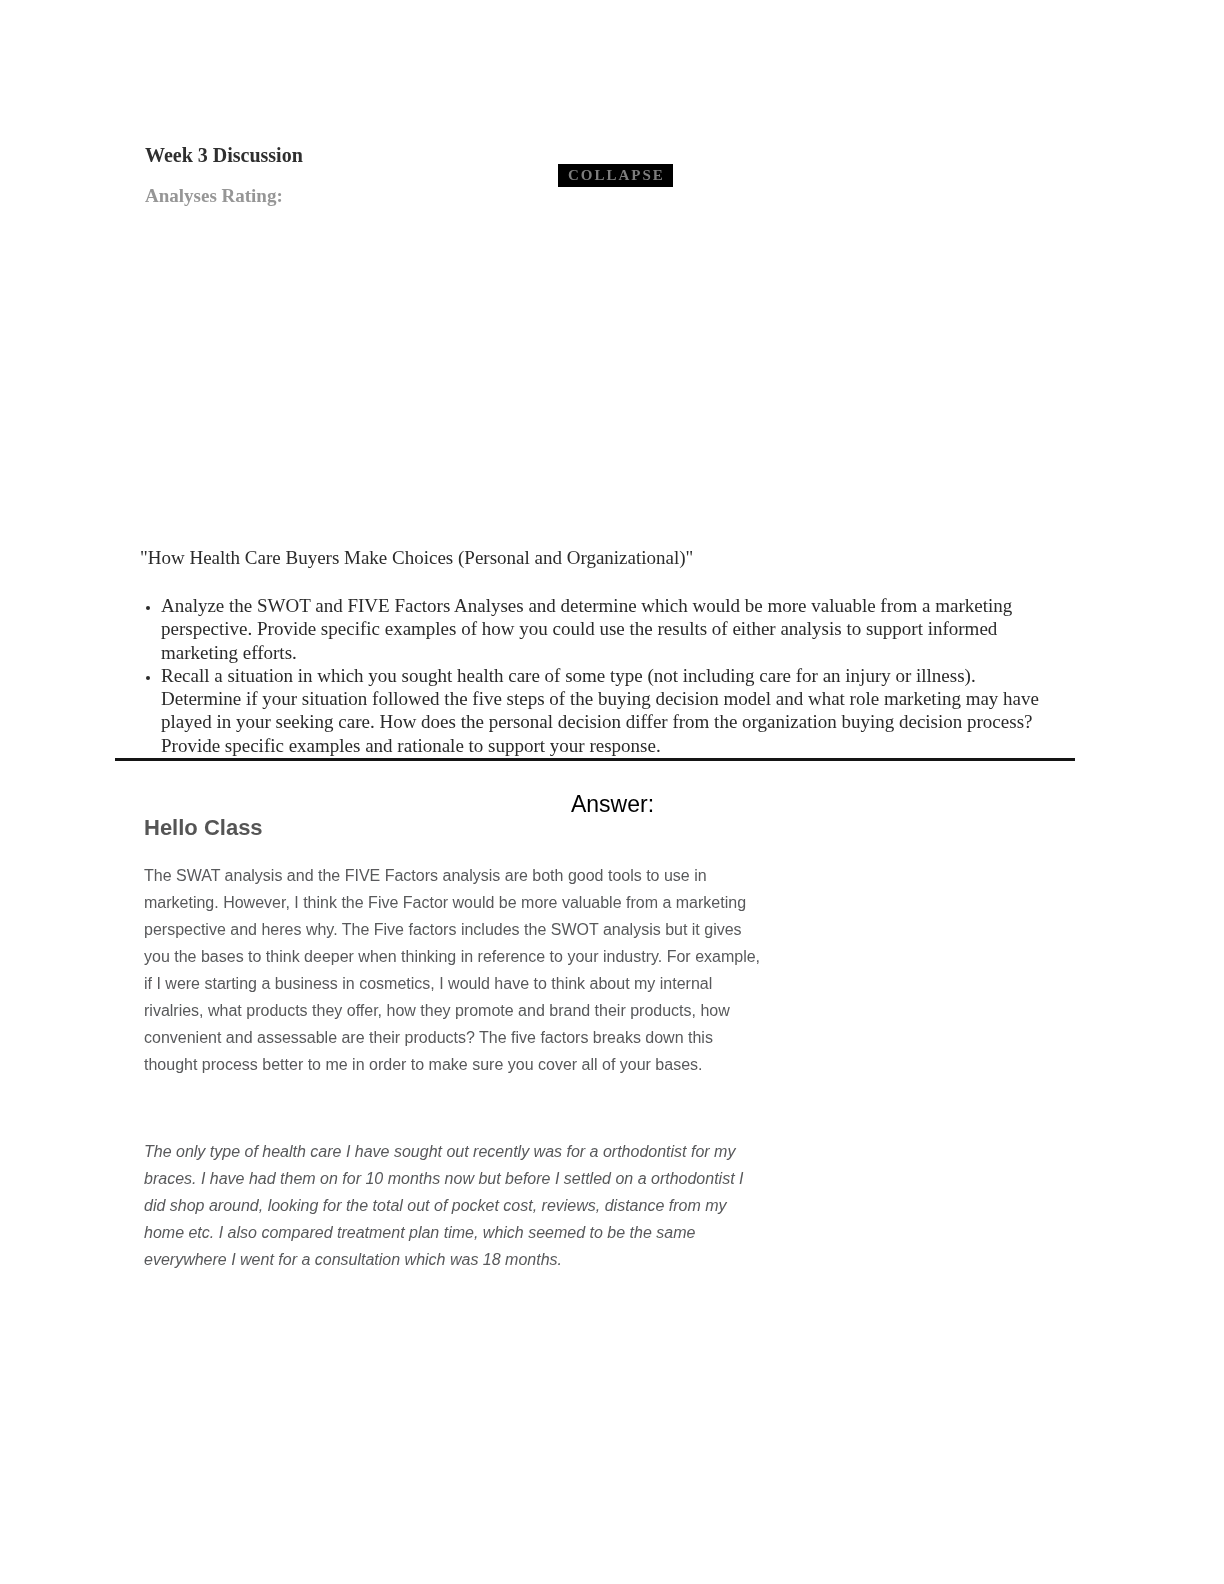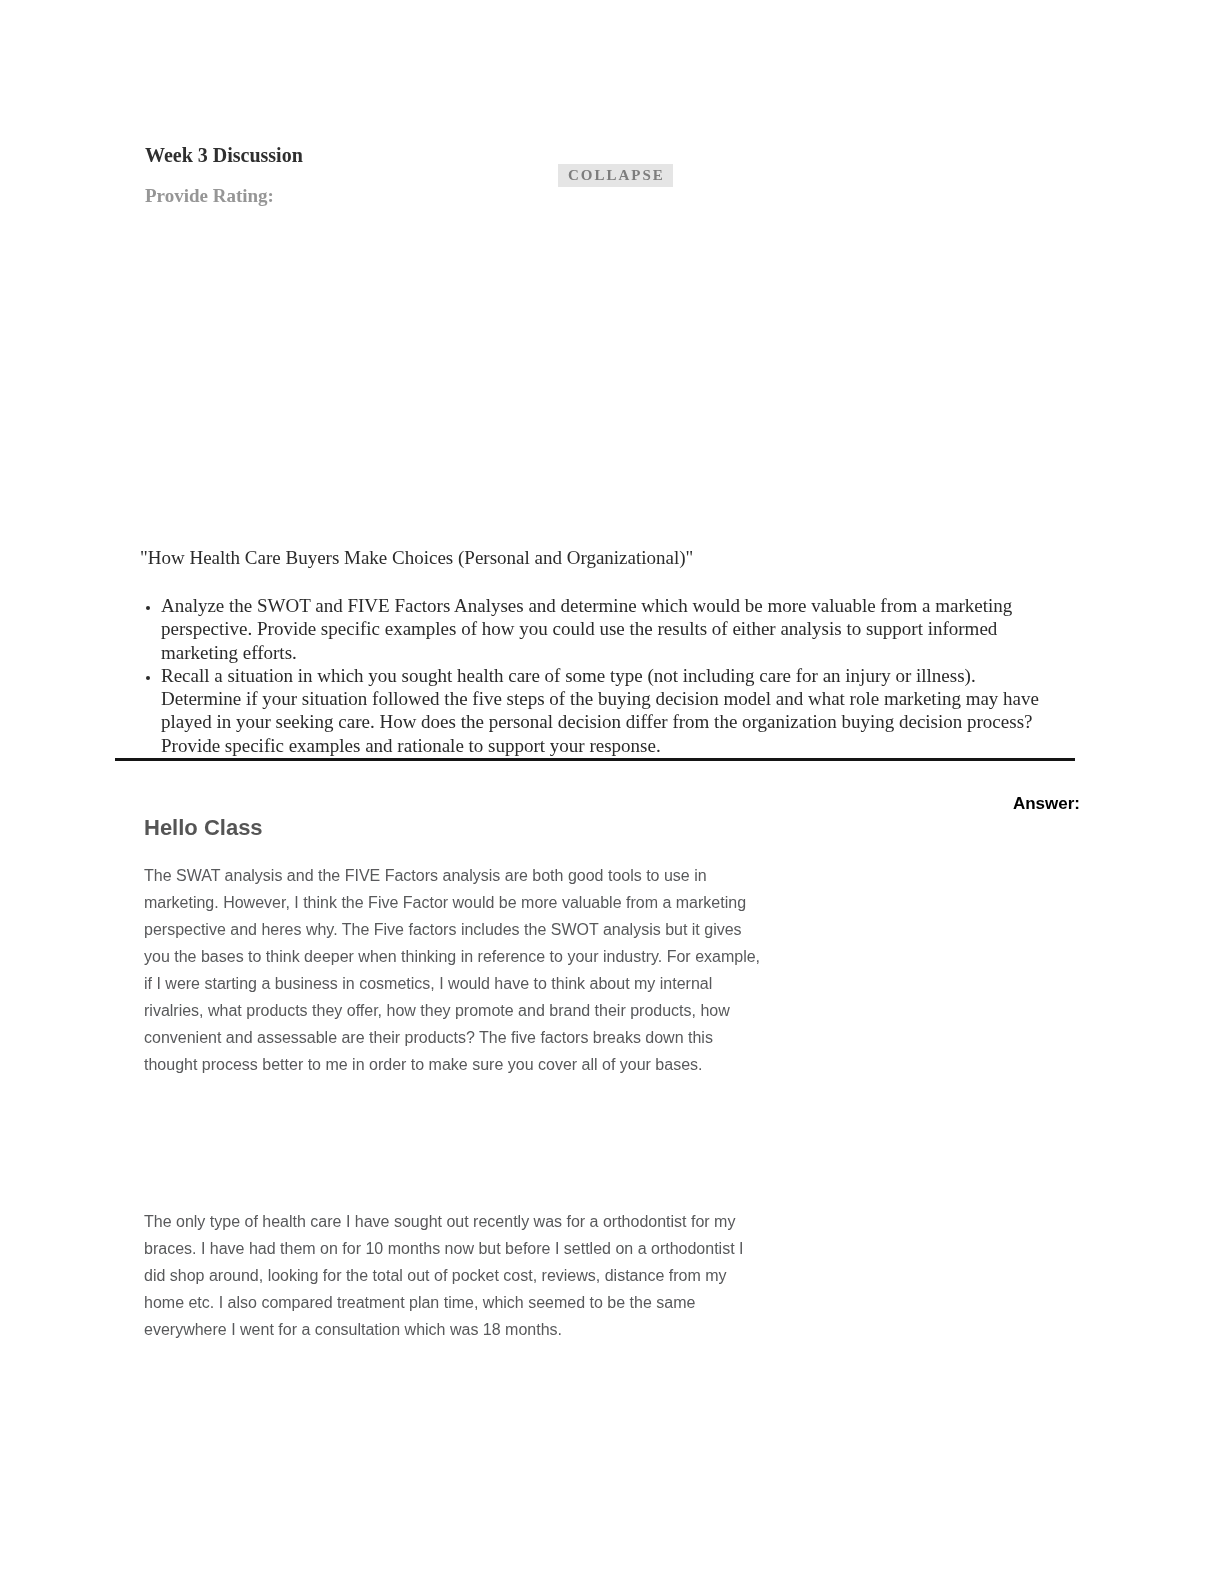--- a/index.html
+++ b/index.html
@@ -19,21 +19,21 @@
     font-family: "Liberation Serif", serif;
     font-size: 20px;
     font-weight: bold;
     color: #2f2f2f;
     line-height: 24px;
   }
   .collapse-btn {
     position: absolute;
     left: 558px;
     top: 164px;
-    background: #e5e5e5;
+    background: #000000;
     color: #7d7d7d;
     font-family: "Liberation Serif", serif;
     font-size: 15px;
     font-weight: bold;
     letter-spacing: 2px;
     padding: 3px 8px 3px 10px;
     line-height: 17px;
     cursor: pointer;
   }
   .overall-rating {
@@ -77,24 +77,24 @@
     top: 758px;
     width: 960px;
     height: 0;
     border-top: 3px solid #151515;
   }
   .answer-label {
     position: absolute;
     left: 145px;
     top: 794px;
     width: 935px;
-    text-align: right;
+    text-align: center;
     font-family: "Liberation Sans", sans-serif;
-    font-size: 17px;
-    font-weight: bold;
+    font-size: 23px;
+    font-weight: normal;
     color: #000000;
     line-height: 20px;
   }
   .greeting {
     position: absolute;
     left: 144px;
     top: 814px;
     font-family: "Liberation Sans", sans-serif;
     font-size: 22px;
     color: #555555;
@@ -105,32 +105,32 @@
     position: absolute;
     left: 144px;
     width: 960px;
     font-family: "Liberation Sans", sans-serif;
     font-size: 16px;
     color: #58595b;
     line-height: 27px;
     white-space: pre-line;
   }
   .answer-para.p1 { top: 862px; }
-  .answer-para.p2 { top: 1208px; }
+  .answer-para.p2 { top: 1138px; font-style: italic; }
 </style>
 </head>
 <body>
 
 <div class="page">
 
   <div class="doc-title">Week 3 Discussion</div>
 
   <div class="collapse-btn">COLLAPSE</div>
 
-  <div class="overall-rating">Provide Rating:</div>
+  <div class="overall-rating">Analyses Rating:</div>
 
   <div class="topic-title">"How Health Care Buyers Make Choices (Personal and Organizational)"</div>
 
   <ul class="question-bullets">
     <li>Analyze the SWOT and FIVE Factors Analyses and determine which would be more valuable from a marketing
 perspective. Provide specific examples of how you could use the results of either analysis to support informed
 marketing efforts.</li>
     <li>Recall a situation in which you sought health care of some type (not including care for an injury or illness).
 Determine if your situation followed the five steps of the buying decision model and what role marketing may have
 played in your seeking care. How does the personal decision differ from the organization buying decision process?

